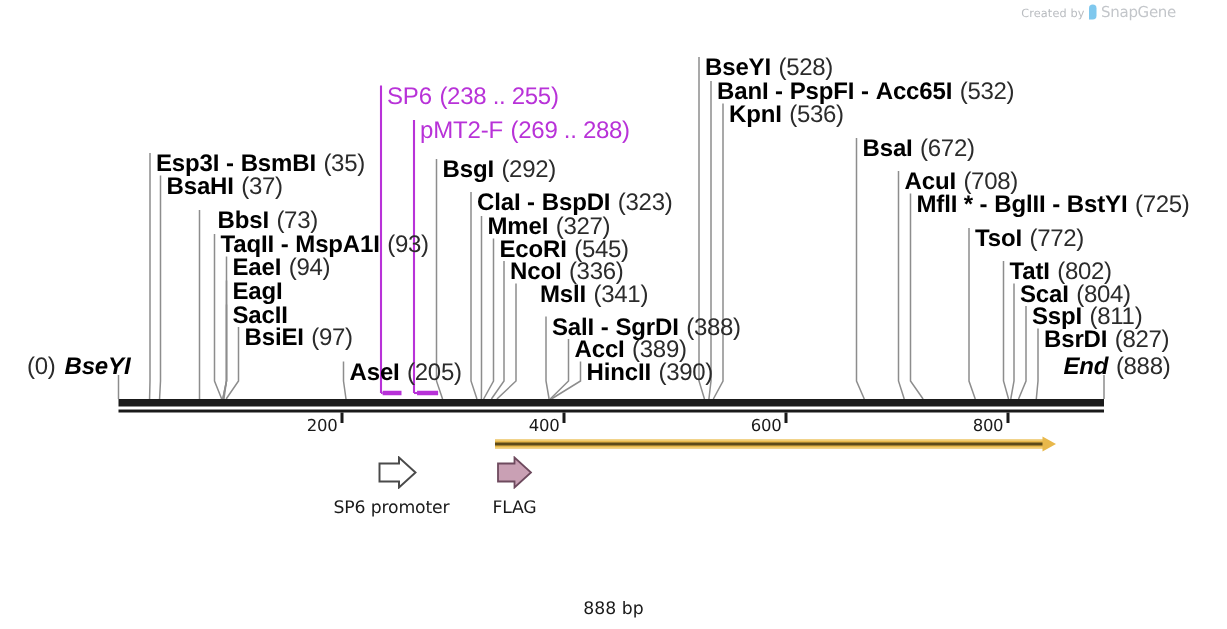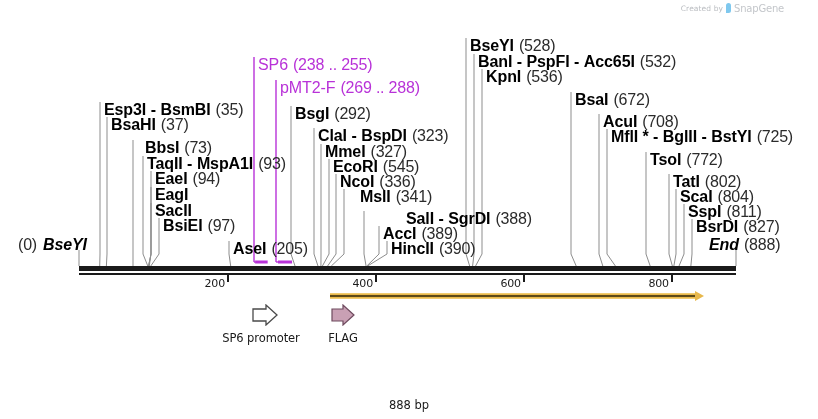--- a/index.html
+++ b/index.html
@@ -272,21 +272,21 @@
       <div class="lbl" style="left: 155px; top: 189px;"><span class="enz">EagI</span></div>
       <div class="lbl" style="left: 155px; top: 205px;"><span class="enz">SacII</span></div>
       <div class="lbl" style="left: 163px; top: 220px;"><span class="enz">BsiEI</span><span class="pos">(97)</span></div>
       <div class="lbl" style="left: 233px; top: 243px;"><span class="enz">AseI</span><span class="pos">(205)</span></div>
       <div class="lbl" style="left: 295px; top: 108px;"><span class="enz">BsgI</span><span class="pos">(292)</span></div>
       <div class="lbl" style="left: 318px; top: 130px;"><span class="enz">ClaI</span><span class="sep"> - </span><span class="enz">BspDI</span><span class="pos">(323)</span></div>
       <div class="lbl" style="left: 325px; top: 146px;"><span class="enz">MmeI</span><span class="pos">(327)</span></div>
       <div class="lbl" style="left: 333px; top: 161px;"><span class="enz">EcoRI</span><span class="pos">(545)</span></div>
       <div class="lbl" style="left: 340px; top: 176px;"><span class="enz">NcoI</span><span class="pos">(336)</span></div>
       <div class="lbl" style="left: 360px; top: 191px;"><span class="enz">MslI</span><span class="pos">(341)</span></div>
-      <div class="lbl" style="left: 368px; top: 213px; margin-left: 38px;"><span class="enz">SalI</span><span class="sep"> - </span><span class="enz">SgrDI</span><span class="pos">(388)</span></div>
+      <div class="lbl" style="left: 368px; top: 213px;"><span class="enz">SalI</span><span class="sep"> - </span><span class="enz">SgrDI</span><span class="pos">(388)</span></div>
       <div class="lbl" style="left: 383px; top: 228px;"><span class="enz">AccI</span><span class="pos">(389)</span></div>
       <div class="lbl" style="left: 391px; top: 243px;"><span class="enz">HincII</span><span class="pos">(390)</span></div>
       <div class="lbl" style="left: 470px; top: 40px;"><span class="enz">BseYI</span><span class="pos">(528)</span></div>
       <div class="lbl" style="left: 478px; top: 56px;"><span class="enz">BanI</span><span class="sep"> - </span><span class="enz">PspFI</span><span class="sep"> - </span><span class="enz">Acc65I</span><span class="pos">(532)</span></div>
       <div class="lbl" style="left: 486px; top: 71px;"><span class="enz">KpnI</span><span class="pos">(536)</span></div>
       <div class="lbl" style="left: 575px; top: 94px;"><span class="enz">BsaI</span><span class="pos">(672)</span></div>
       <div class="lbl" style="left: 603px; top: 116px;"><span class="enz">AcuI</span><span class="pos">(708)</span></div>
       <div class="lbl" style="left: 611px; top: 131px;"><span class="enz">MflI *</span><span class="sep"> - </span><span class="enz">BglII</span><span class="sep"> - </span><span class="enz">BstYI</span><span class="pos">(725)</span></div>
       <div class="lbl" style="left: 650px; top: 154px;"><span class="enz">TsoI</span><span class="pos">(772)</span></div>
       <div class="lbl" style="left: 673px; top: 176px;"><span class="enz">TatI</span><span class="pos">(802)</span></div>

